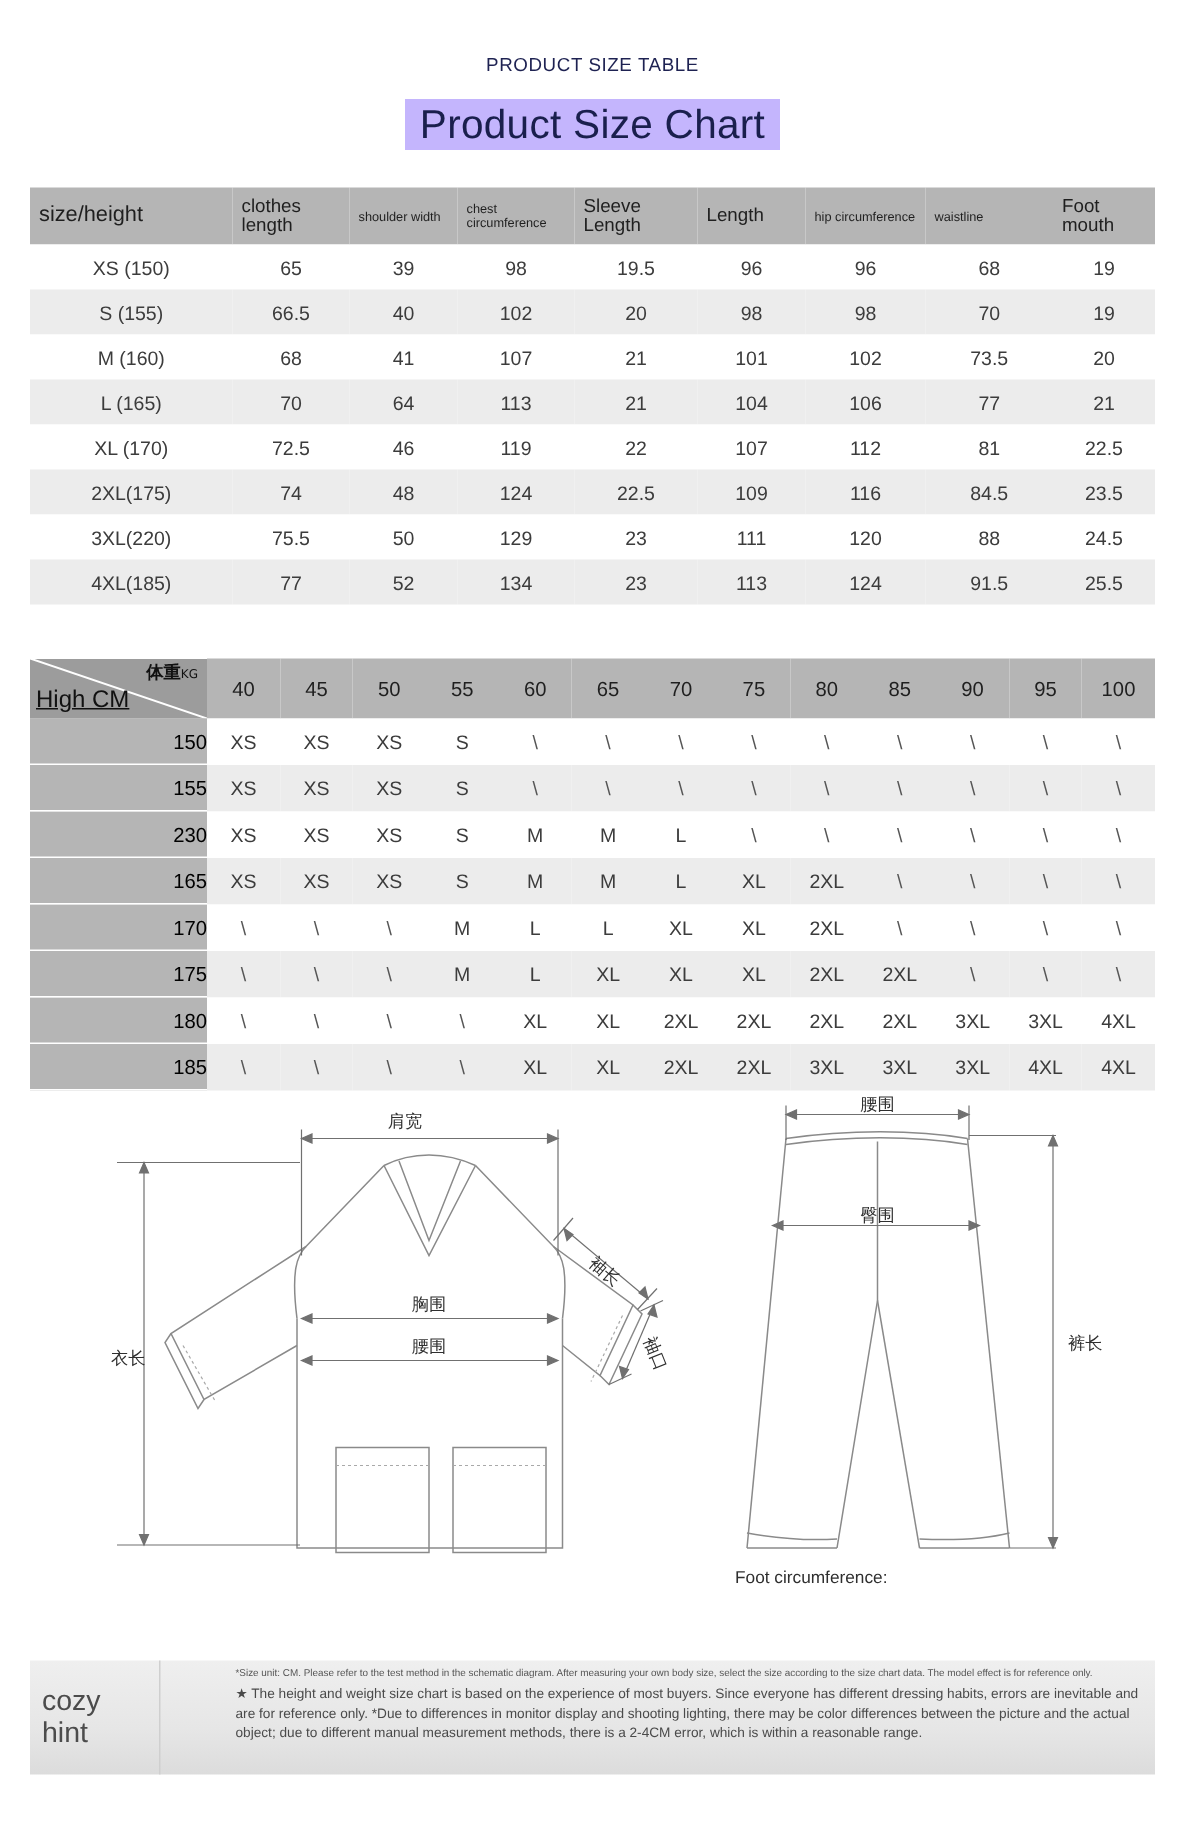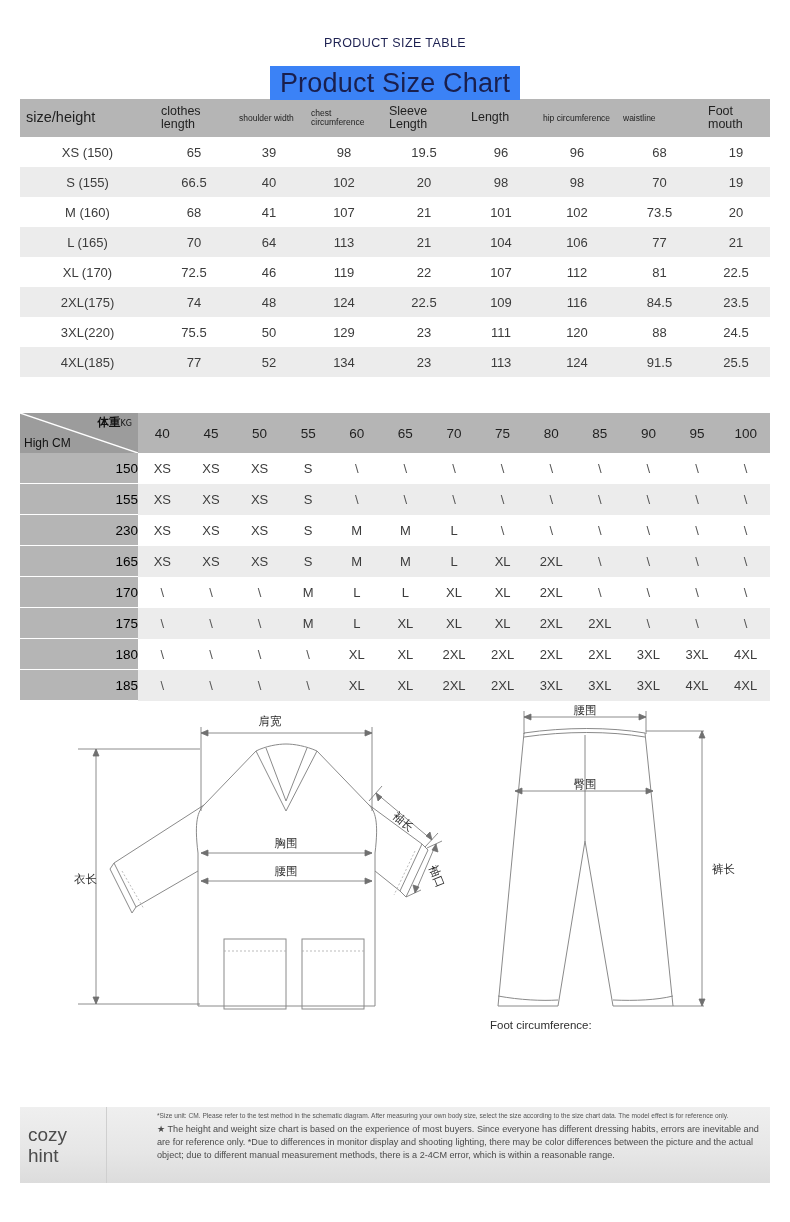--- a/index.html
+++ b/index.html
@@ -19,29 +19,29 @@
     color:#1e2252;
     margin-top:36px;
   }
   .maintitle{
     text-align:center;
     font-size:27px;
     color:#1a1f4d;
     margin-top:18px;
     letter-spacing:.2px;
   }
-  .maintitle span{background:#3b82f6;padding:2px 10px;}
+  .maintitle span{background:#c4b5fd;padding:2px 10px;}
 
   
   .tblwrap{margin:0 20px;}
   table{border-collapse:collapse;width:750px;table-layout:fixed;}
   td,th{padding:0;font-weight:normal;}
 
   
-  #t1{}
+  #t1{margin-top:26px;}
   #t1 thead td{
     background:#b5b5b5;
     height:38px;
     vertical-align:middle;
     color:#1f1f1f;
     padding-left:6px;
     line-height:1.05;
   }
   #t1 thead td.lg{font-size:14.5px;}
   #t1 thead td.md{font-size:12.5px;}
@@ -76,22 +76,23 @@
   }
   #t2 .corner .kg{
     position:absolute;right:6px;top:2px;
     font-size:11.5px;color:#111;
     font-family:"DejaVu Sans",sans-serif;
     white-space:nowrap;
   }
   #t2 .corner .kg small{font-size:8px;}
   #t2 .corner .cm{
     position:absolute;left:4px;bottom:3px;
-    font-size:12px;color:#111;
+    font-size:16px;color:#111;
     white-space:nowrap;
+    text-decoration:underline;
   }
   #t2 tbody td{background:#ffffff;}
   #t2 tbody tr:nth-child(even) td{background:#ececec;}
   #t2 tbody td.rowlab{
     background:#b5b5b5 !important;
     color:#000000;
     font-size:13.5px;
     border-bottom:1.5px solid #ffffff;
     text-align:right;
   }

